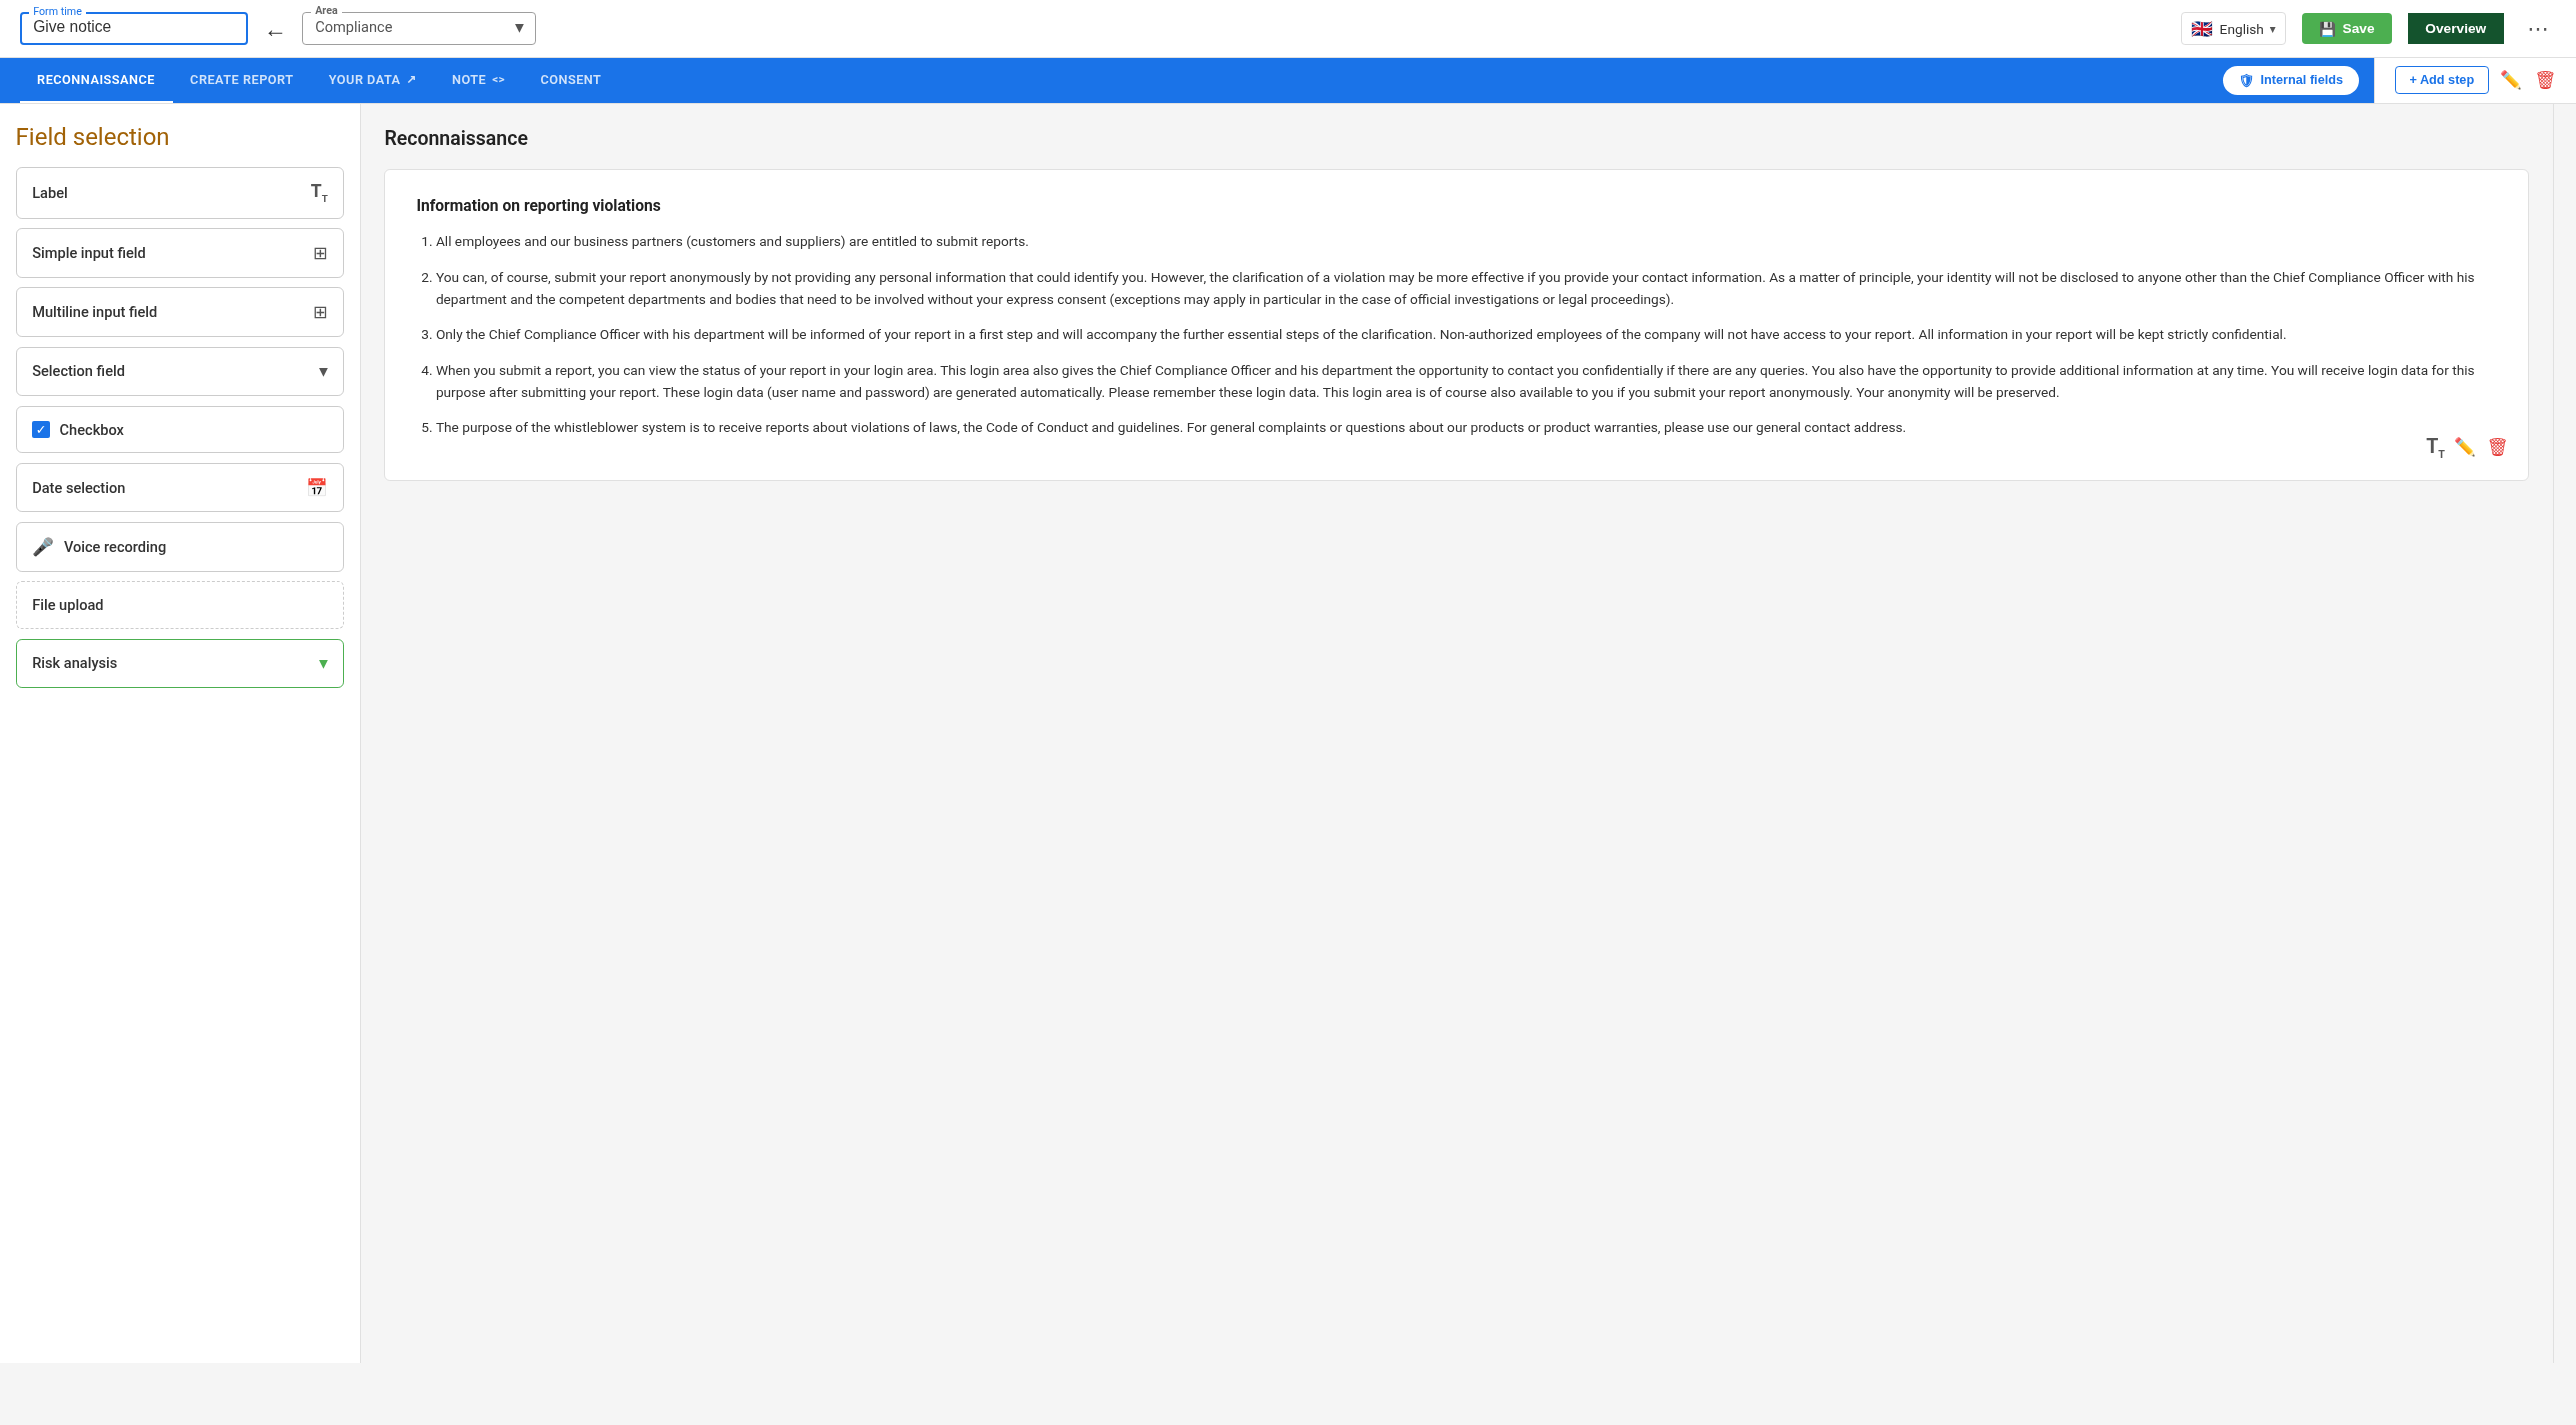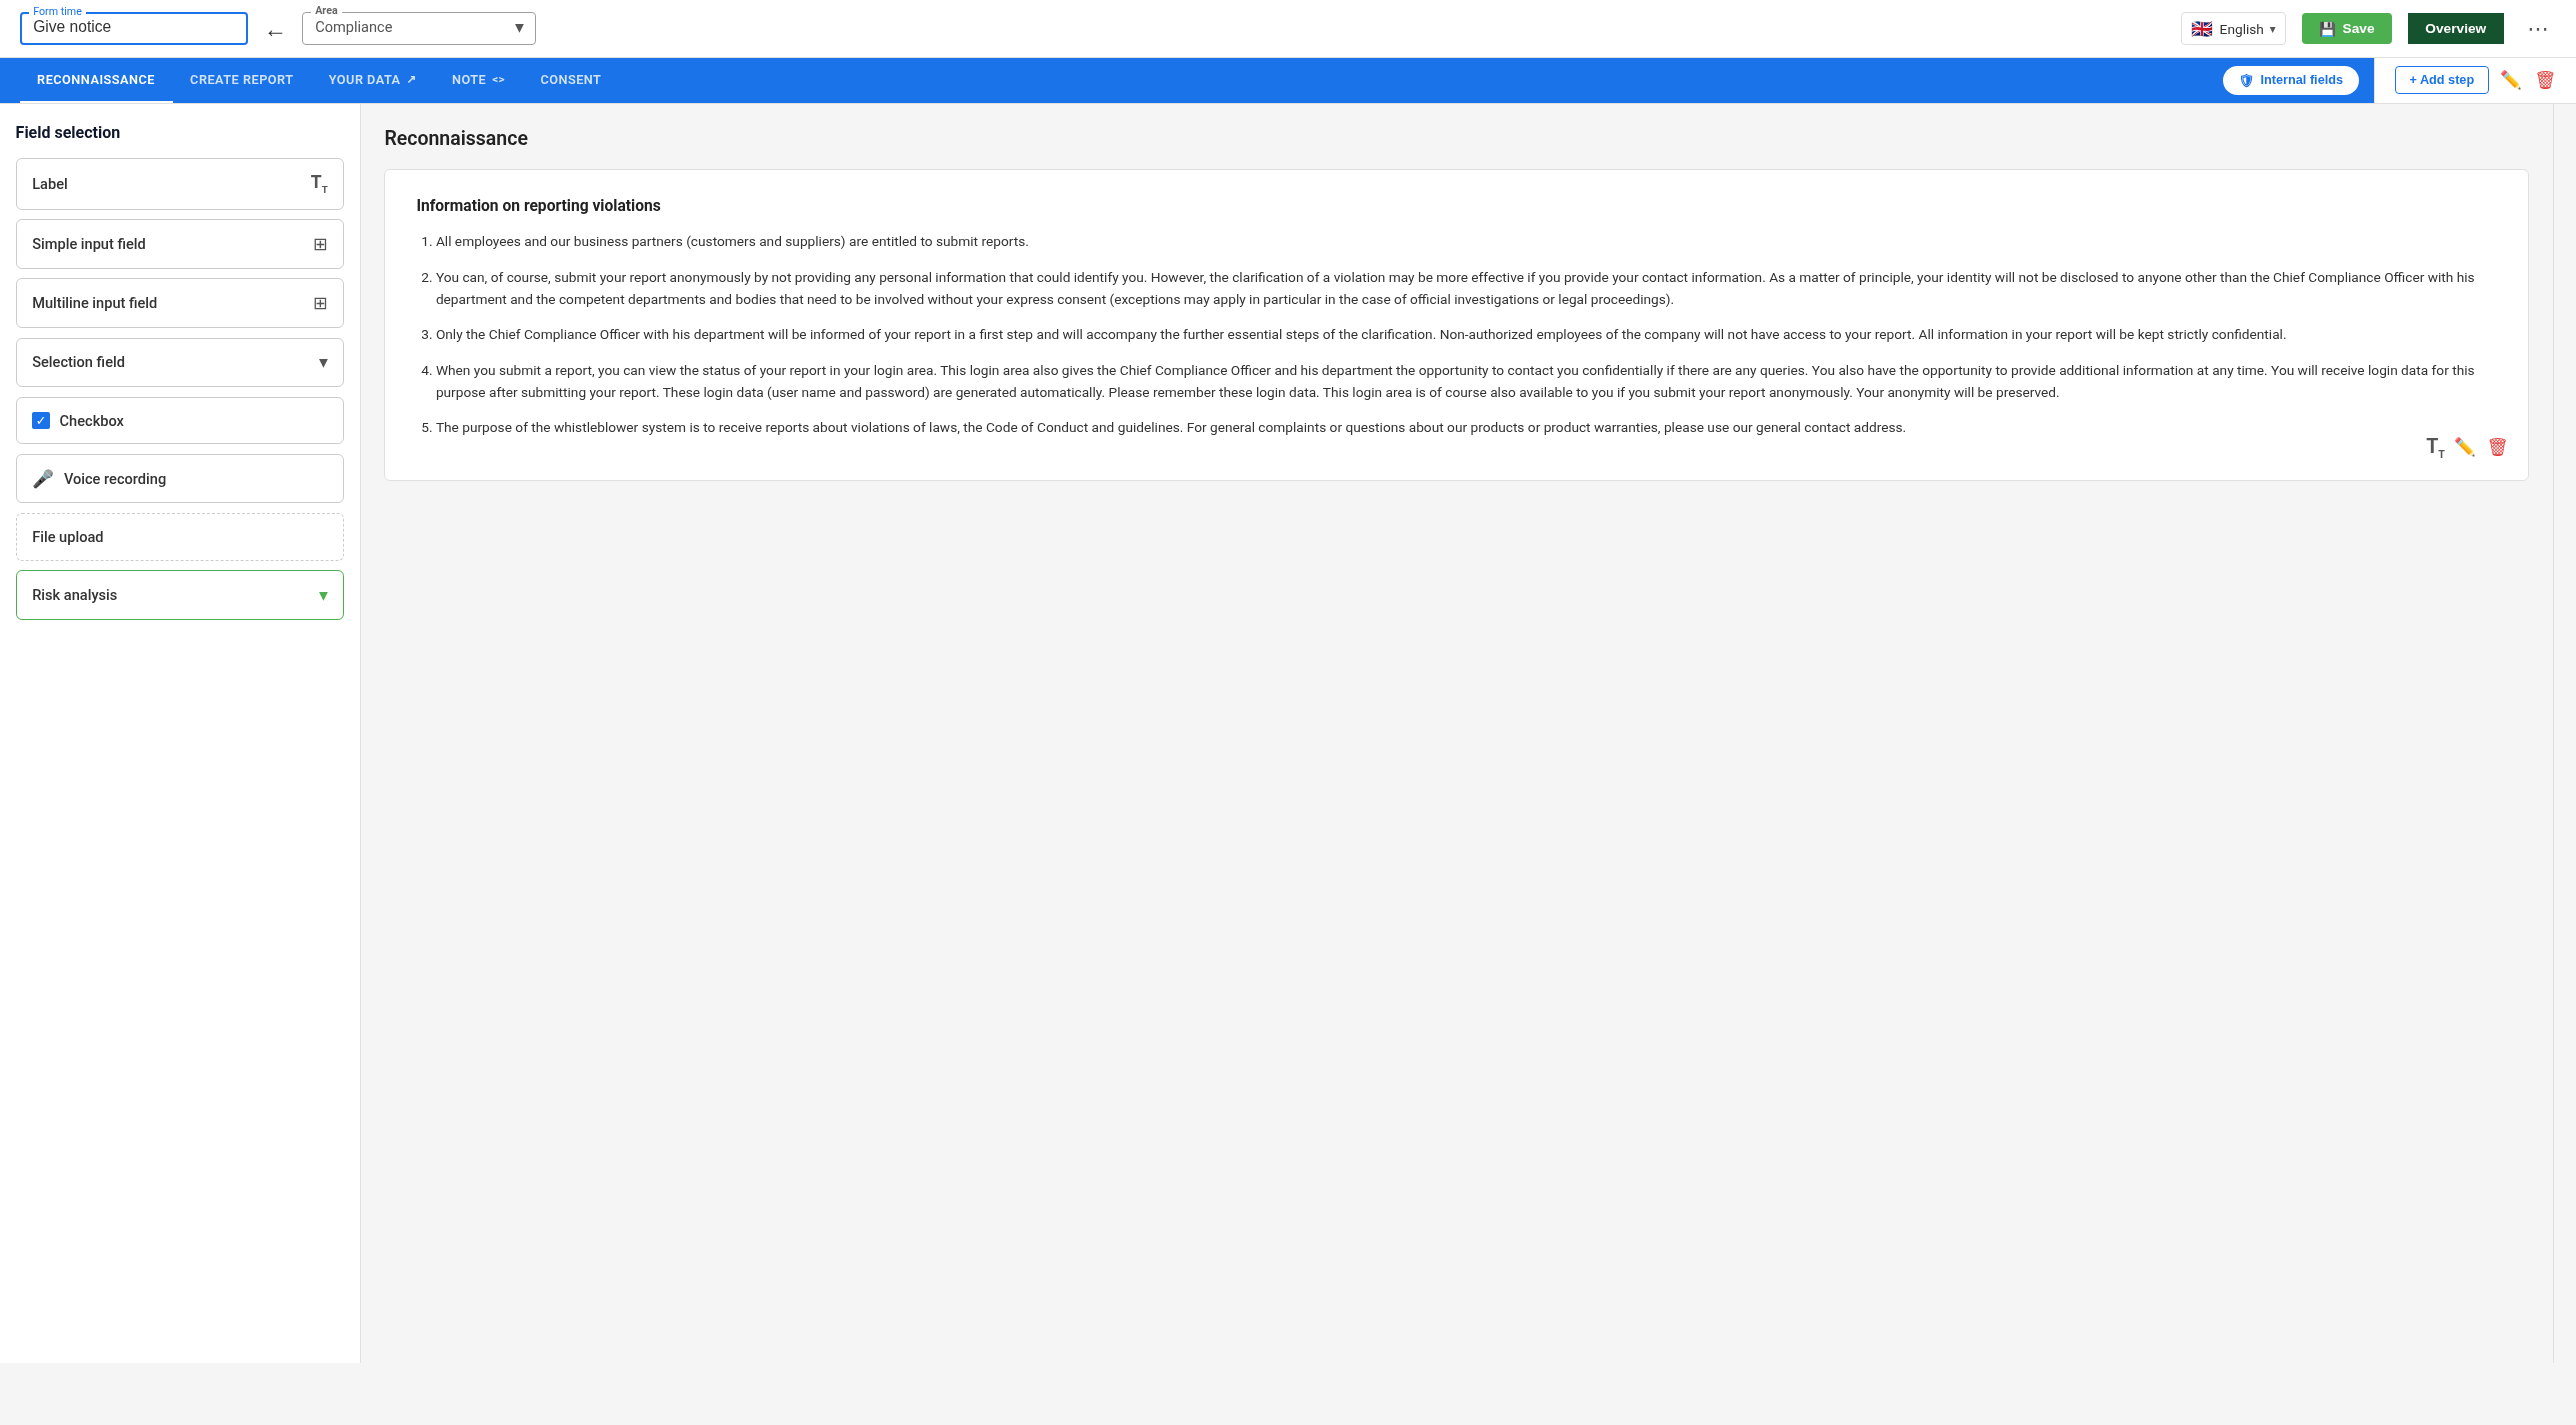--- a/index.html
+++ b/index.html
@@ -197,23 +197,23 @@
     
     .sidebar {
       width: 361px;
       background: #fff;
       border-right: 1px solid #e0e0e0;
       overflow-y: auto;
       padding: 19.5px 15.6px;
       flex-shrink: 0;
     }
     .sidebar-title {
-      font-size: 16px;
-      font-weight: 700;
-      color: #0f172a;
+      font-size: 24px;
+      font-weight: 400;
+      color: #a16207;
       margin-bottom: 15.6px;
     }
     .field-item {
       border: 1px solid #ccc;
       border-radius: 5.9px;
       padding: 13.7px 15.6px;
       margin-bottom: 9.8px;
       display: flex;
       align-items: center;
       justify-content: space-between;
@@ -420,20 +420,24 @@
       <span class="field-item-icon">▾</span>
     </div>
 
     <div class="field-item">
       <div class="field-item-left">
         <span class="checkbox-icon">✓</span>
         <span class="field-item-label">Checkbox</span>
       </div>
     </div>
 
+    <div class="field-item">
+      <span class="field-item-label">Date selection</span>
+      <span class="field-item-icon">📅</span>
+    </div>
 
     <div class="field-item">
       <div class="field-item-left">
         <span class="mic-icon">🎤</span>
         <span class="field-item-label">Voice recording</span>
       </div>
     </div>
 
     <div class="field-item dashed">
       <span class="field-item-label">File upload</span>

